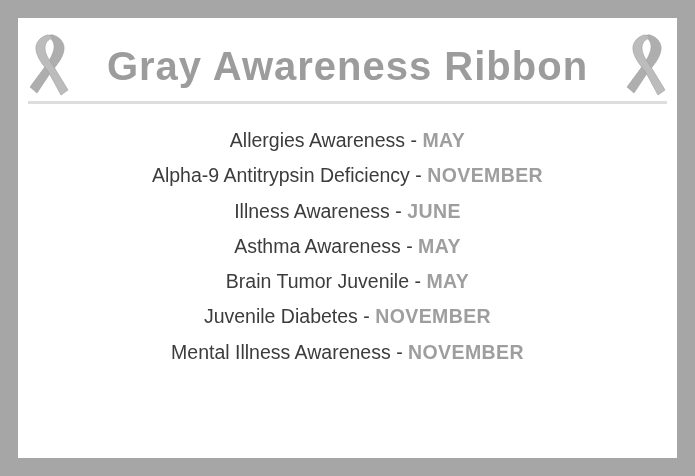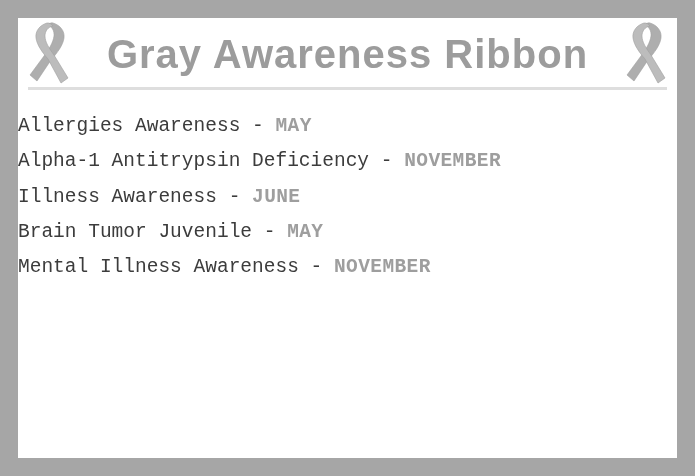--- a/index.html
+++ b/index.html
@@ -22,40 +22,40 @@
   }
   .header { position: relative; }
   .ribbon {
     position: absolute;
     top: 4px;
     width: 46px; height: 62px;
   }
   .ribbon.left  { left: 9px; }
   .ribbon.right { right: 7px; }
   .title {
-    margin: 0;
+    margin: 12px;
     padding-top: 13px;
     text-align: center;
     font-weight: 700;
     font-size: 40px;
     letter-spacing: 1px;
     line-height: 1.15;
     color: #9c9c9c;
   }
   .divider {
     height: 3px;
     background: #dedede;
     margin: 10px 10px 0 10px;
   }
   .list { margin-top: 19px; }
   .row {
+    text-align: center;
     font-size: 19.5px;
     line-height: 35.3px;
     color: #3c3c3c;
-    font-family: Liberation Mono, monospace;
   }
   .row .sep { white-space: pre; }
   .row .month {
     color: #9e9e9e;
     font-weight: 700;
     letter-spacing: 0.4px;
   }
 </style>
 </head>
 <body>
@@ -75,27 +75,29 @@
         <path fill="#aeaeae" stroke="#9f9f9f" stroke-width="0.6" d="M 26 1 C 33 3 38 9 37 16 C 36 23 31 30 24 38 L 10 59 L 3 53 L 17 34 C 22 27 26 21 27 14 C 27.5 9 25 4 20 3 C 22 1.5 24 0.5 26 1 Z"></path>
         <path fill="#bcbcbc" stroke="#9f9f9f" stroke-width="0.6" d="M 20 1 C 13 3 8 9 9 16 C 10 23 15 30 21 37 L 34 61 L 41 56 L 27 33 C 22 26 18 20 18 14 C 18 9 21 5 26 4 C 24.5 2 22.5 0.8 20 1 Z"></path>
       </svg>
     </div>
 
     <div class="divider"></div>
 
     <div class="list">
       <div class="row"><span class="name">Allergies Awareness</span><span class="sep"> - </span><span class="month">MAY</span></div>
 
-      <div class="row"><span class="name">Alpha-1 Antitrypsin Deficiency</span><span class="sep"> - </span><span class="month">NOVEMBER</span></div>
+      <div class="row"><span class="name">Alpha-9 Antitrypsin Deficiency</span><span class="sep"> - </span><span class="month">NOVEMBER</span></div>
 
       <div class="row"><span class="name">Illness Awareness</span><span class="sep"> - </span><span class="month">JUNE</span></div>
 
+      <div class="row"><span class="name">Asthma Awareness</span><span class="sep"> - </span><span class="month">MAY</span></div>
 
 
       <div class="row"><span class="name">Brain Tumor Juvenile</span><span class="sep"> - </span><span class="month">MAY</span></div>
 
 
+      <div class="row"><span class="name">Juvenile Diabetes</span><span class="sep"> - </span><span class="month">NOVEMBER</span></div>
 
       <div class="row"><span class="name">Mental Illness Awareness</span><span class="sep"> - </span><span class="month">NOVEMBER</span></div>
     </div>
 
   </div>
 </div>
 
 </body></html>

